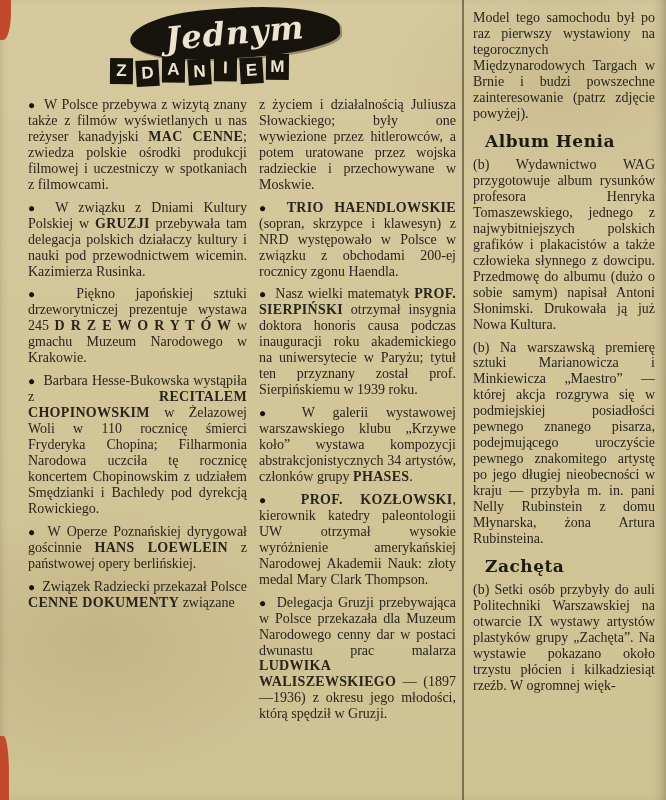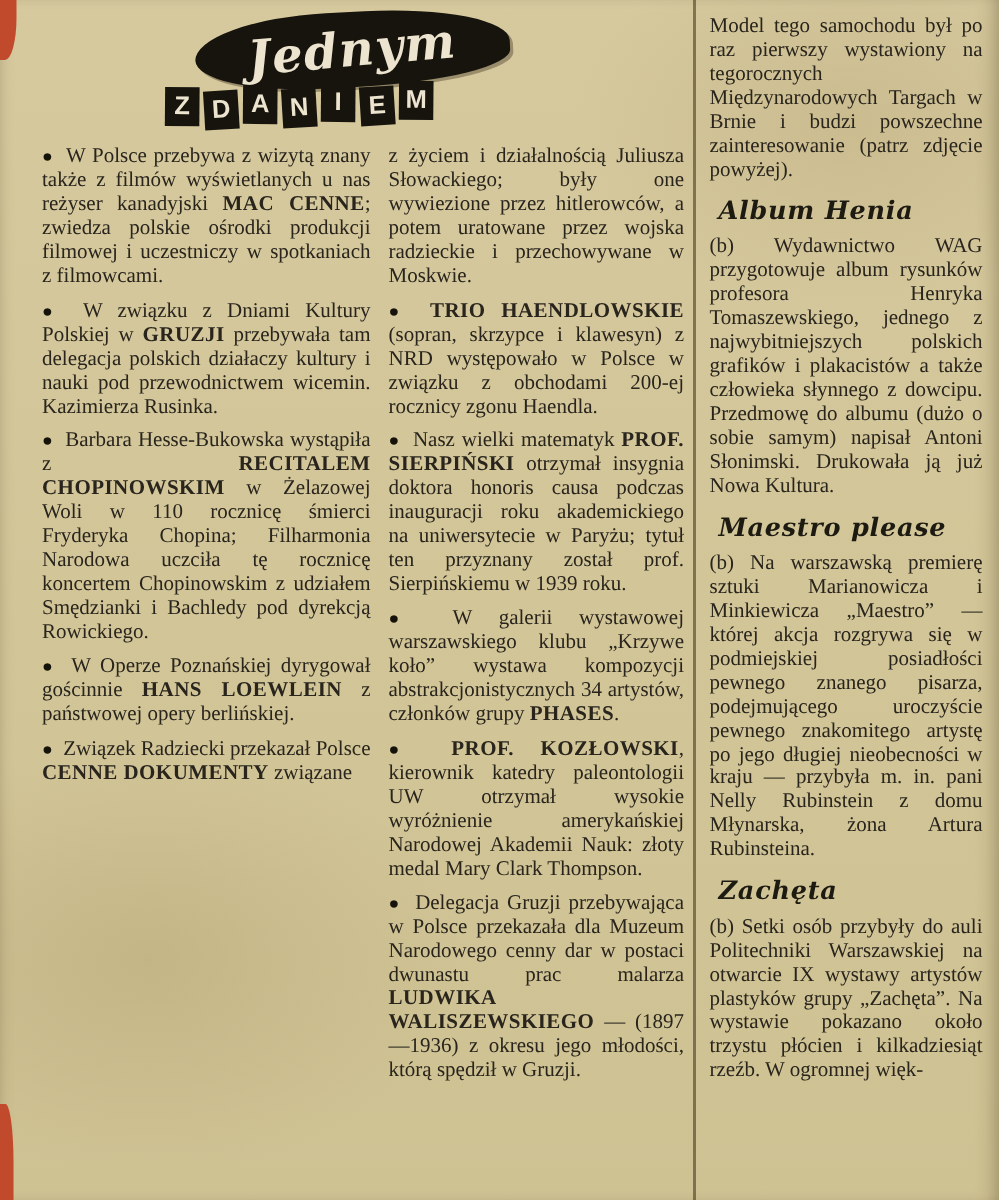--- a/index.html
+++ b/index.html
@@ -50,22 +50,22 @@
   .col { position:absolute; text-align:justify; font-size:14px; line-height:1.14; hyphens:auto; }
   .col-0 { left:28px;  top:97px; width:219px; }
   .col-1 { left:259px; top:97px; width:197px; }
   .col-2 { left:473px; top:10px; width:182px; }
   .vrule { position:absolute; left:462px; top:0; width:1.5px; height:800px; background:rgba(60,48,25,.55); }
 
   .para { margin:0 0 7px 0; }
   .para b { font-weight:bold; letter-spacing:.3px; }
   .bullet { font-size:.85em; margin-right:4px; color:#151209; }
   .col-heading {
-    font-family:"DejaVu Serif", serif; font-style:italic; font-weight:bold;
-    font-size:17px; letter-spacing:.5px; margin:10px 0 6px 6px; text-align:left;
+    font-family:"DejaVu Serif", serif; font-weight:bold;
+    font-size:17px; letter-spacing:.5px; margin:10px 0 6px 12px; text-align:left;
     color:#1d1a12;
   }
 </style>
 </head>
 <body>
 
 <div class="page">
 
   <div class="red-mark red-top"></div>
   <div class="red-mark red-bottom"></div>
@@ -81,36 +81,36 @@
         <span class="tile">N</span>
         <span class="tile">I</span>
         <span class="tile">E</span>
         <span class="tile">M</span>
       </div>
   </div>
 
   <div class="col col-0">
       <p class="para"><span class="bullet">● </span>W Polsce przebywa z wizytą znany także z filmów wyświetlanych u nas reżyser kanadyjski <b>MAC CENNE</b>; zwiedza polskie ośrodki produkcji filmowej i uczestniczy w spotkaniach z filmowcami.</p>
       <p class="para"><span class="bullet">● </span>W związku z Dniami Kultury Polskiej w <b>GRUZJI</b> przebywała tam delegacja polskich działaczy kultury i nauki pod przewodnictwem wicemin. Kazimierza Rusinka.</p>
+      <p class="para"><span class="bullet">● </span>Piękno japońskiej sztuki drzeworytniczej prezentuje wystawa 245 <b>D R Z E W O R Y T Ó W</b> w gmachu Muzeum Narodowego w Krakowie.</p>
       <p class="para"><span class="bullet">● </span>Barbara Hesse-Bukowska wystąpiła z <b>RECITALEM CHOPINOWSKIM</b> w Żelazowej Woli w 110 rocznicę śmierci Fryderyka Chopina; Filharmonia Narodowa uczciła tę rocznicę koncertem Chopinowskim z udziałem Smędzianki i Bachledy pod dyrekcją Rowickiego.</p>
       <p class="para"><span class="bullet">● </span>W Operze Poznańskiej dyrygował gościnnie <b>HANS LOEWLEIN</b> z państwowej opery berlińskiej.</p>
       <p class="para"><span class="bullet">● </span>Związek Radziecki przekazał Polsce <b>CENNE DOKUMENTY</b> związane</p>
     </div>
   <div class="col col-1">
       <p class="para">z życiem i działalnością Juliusza Słowackiego; były one wywiezione przez hitlerowców, a potem uratowane przez wojska radzieckie i przechowywane w Moskwie.</p>
       <p class="para"><span class="bullet">● </span><b>TRIO HAENDLOWSKIE</b> (sopran, skrzypce i klawesyn) z NRD występowało w Polsce w związku z obchodami 200-ej rocznicy zgonu Haendla.</p>
       <p class="para"><span class="bullet">● </span>Nasz wielki matematyk <b>PROF. SIERPIŃSKI</b> otrzymał insygnia doktora honoris causa podczas inauguracji roku akademickiego na uniwersytecie w Paryżu; tytuł ten przyznany został prof. Sierpińskiemu w 1939 roku.</p>
       <p class="para"><span class="bullet">● </span>W galerii wystawowej warszawskiego klubu „Krzywe koło” wystawa kompozycji abstrakcjonistycznych 34 artystów, członków grupy <b>PHASES</b>.</p>
       <p class="para"><span class="bullet">● </span><b>PROF. KOZŁOWSKI</b>, kierownik katedry paleontologii UW otrzymał wysokie wyróżnienie amerykańskiej Narodowej Akademii Nauk: złoty medal Mary Clark Thompson.</p>
       <p class="para"><span class="bullet">● </span>Delegacja Gruzji przebywająca w Polsce przekazała dla Muzeum Narodowego cenny dar w postaci dwunastu prac malarza <b>LUDWIKA WALISZEWSKIEGO</b> — (1897—1936) z okresu jego młodości, którą spędził w Gruzji.</p>
     </div>
   <div class="vrule"></div>
   <div class="col col-2">
       <p class="para">Model tego samochodu był po raz pierwszy wystawiony na tegorocznych Międzynarodowych Targach w Brnie i budzi powszechne zainteresowanie (patrz zdjęcie powyżej).</p>
       <h3 class="col-heading">Album Henia</h3>
       <p class="para">(b) Wydawnictwo WAG przygotowuje album rysunków profesora Henryka Tomaszewskiego, jednego z najwybitniejszych polskich grafików i plakacistów a także człowieka słynnego z dowcipu. Przedmowę do albumu (dużo o sobie samym) napisał Antoni Słonimski. Drukowała ją już Nowa Kultura.</p>
-      <h3 class="col-heading">Maestro please</h3>
       <p class="para">(b) Na warszawską premierę sztuki Marianowicza i Minkiewicza „Maestro” — której akcja rozgrywa się w podmiejskiej posiadłości pewnego znanego pisarza, podejmującego uroczyście pewnego znakomitego artystę po jego długiej nieobecności w kraju — przybyła m. in. pani Nelly Rubinstein z domu Młynarska, żona Artura Rubinsteina.</p>
       <h3 class="col-heading">Zachęta</h3>
       <p class="para">(b) Setki osób przybyły do auli Politechniki Warszawskiej na otwarcie IX wystawy artystów plastyków grupy „Zachęta”. Na wystawie pokazano około trzystu płócien i kilkadziesiąt rzeźb. W ogromnej więk-</p>
     </div>
 
 </div>
 
 </body></html>

